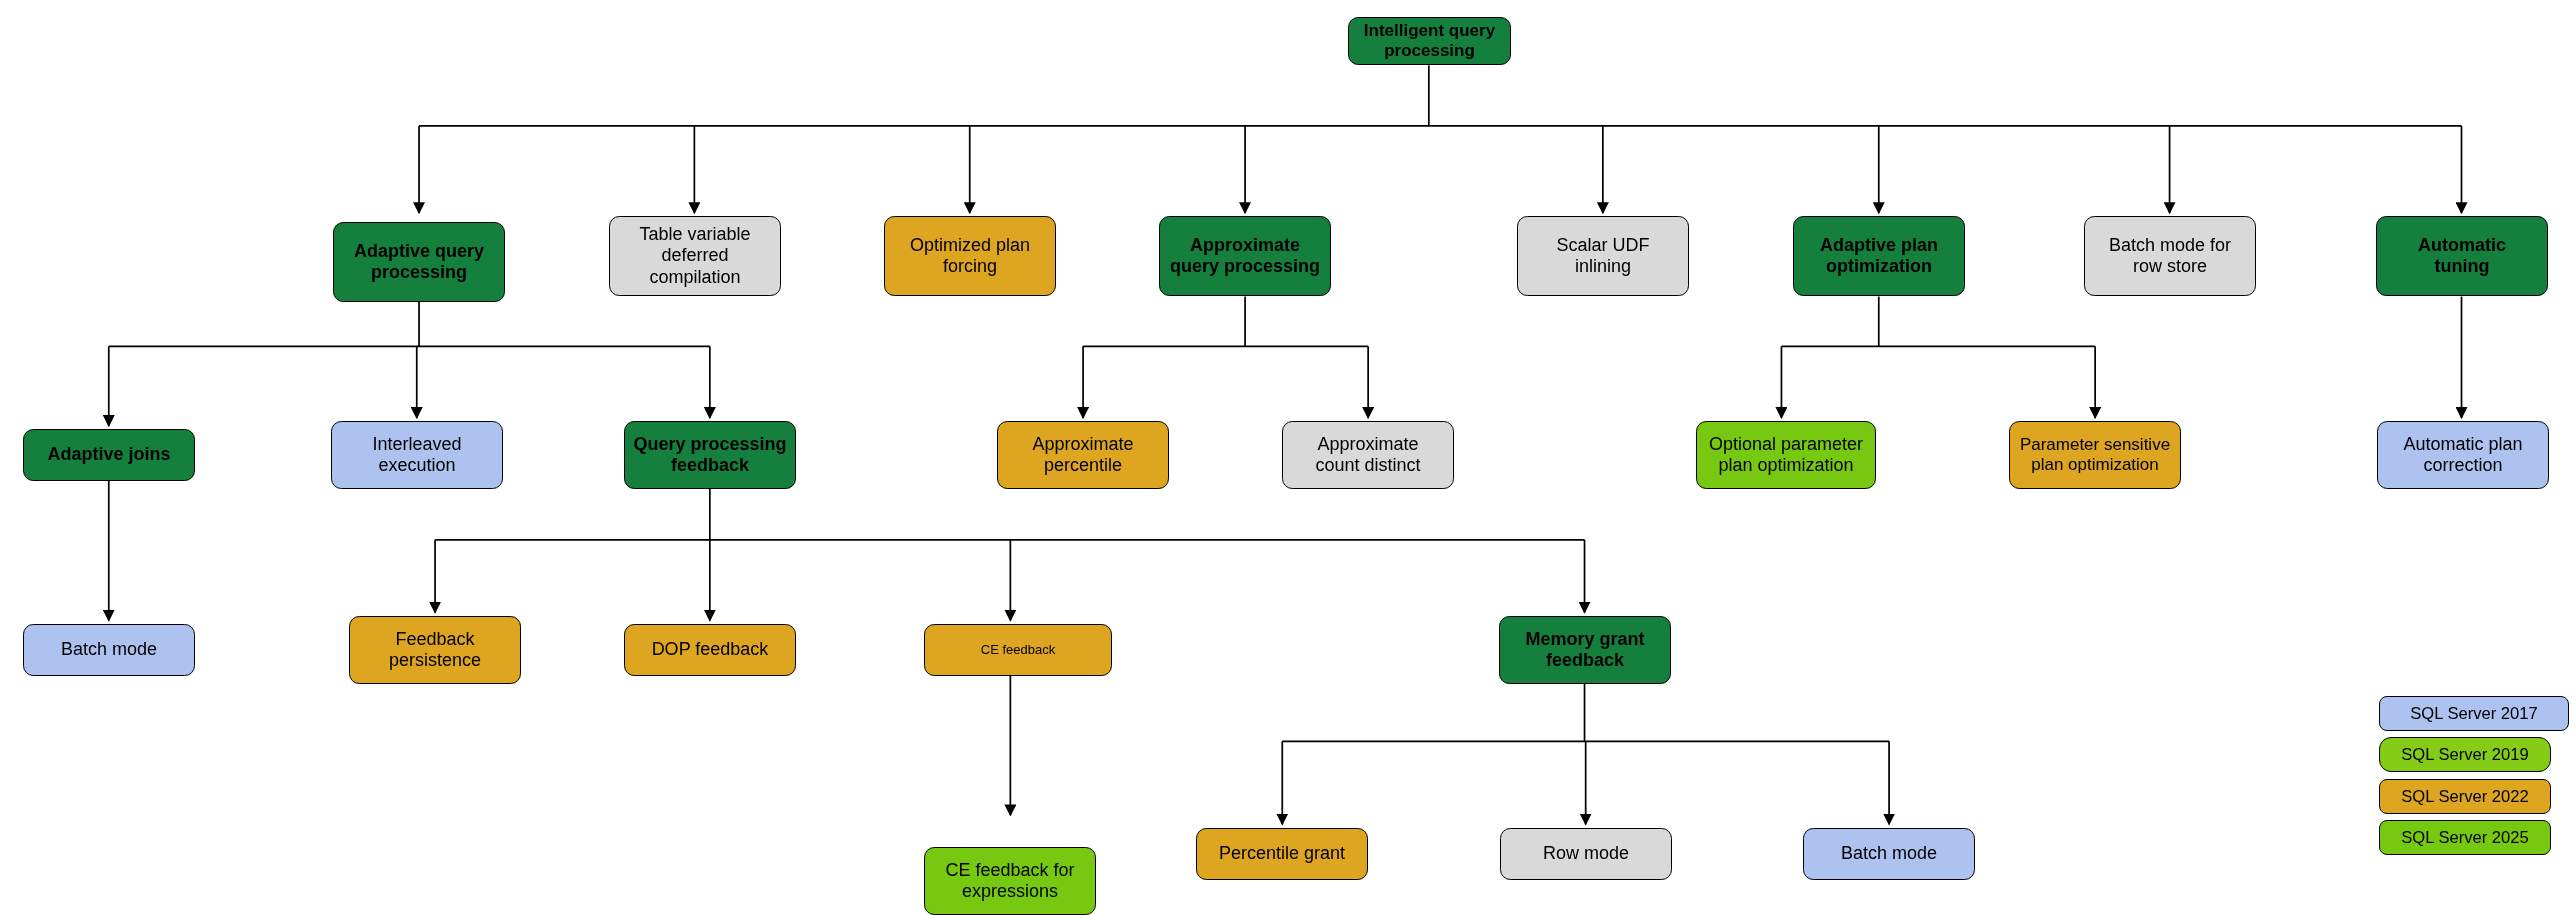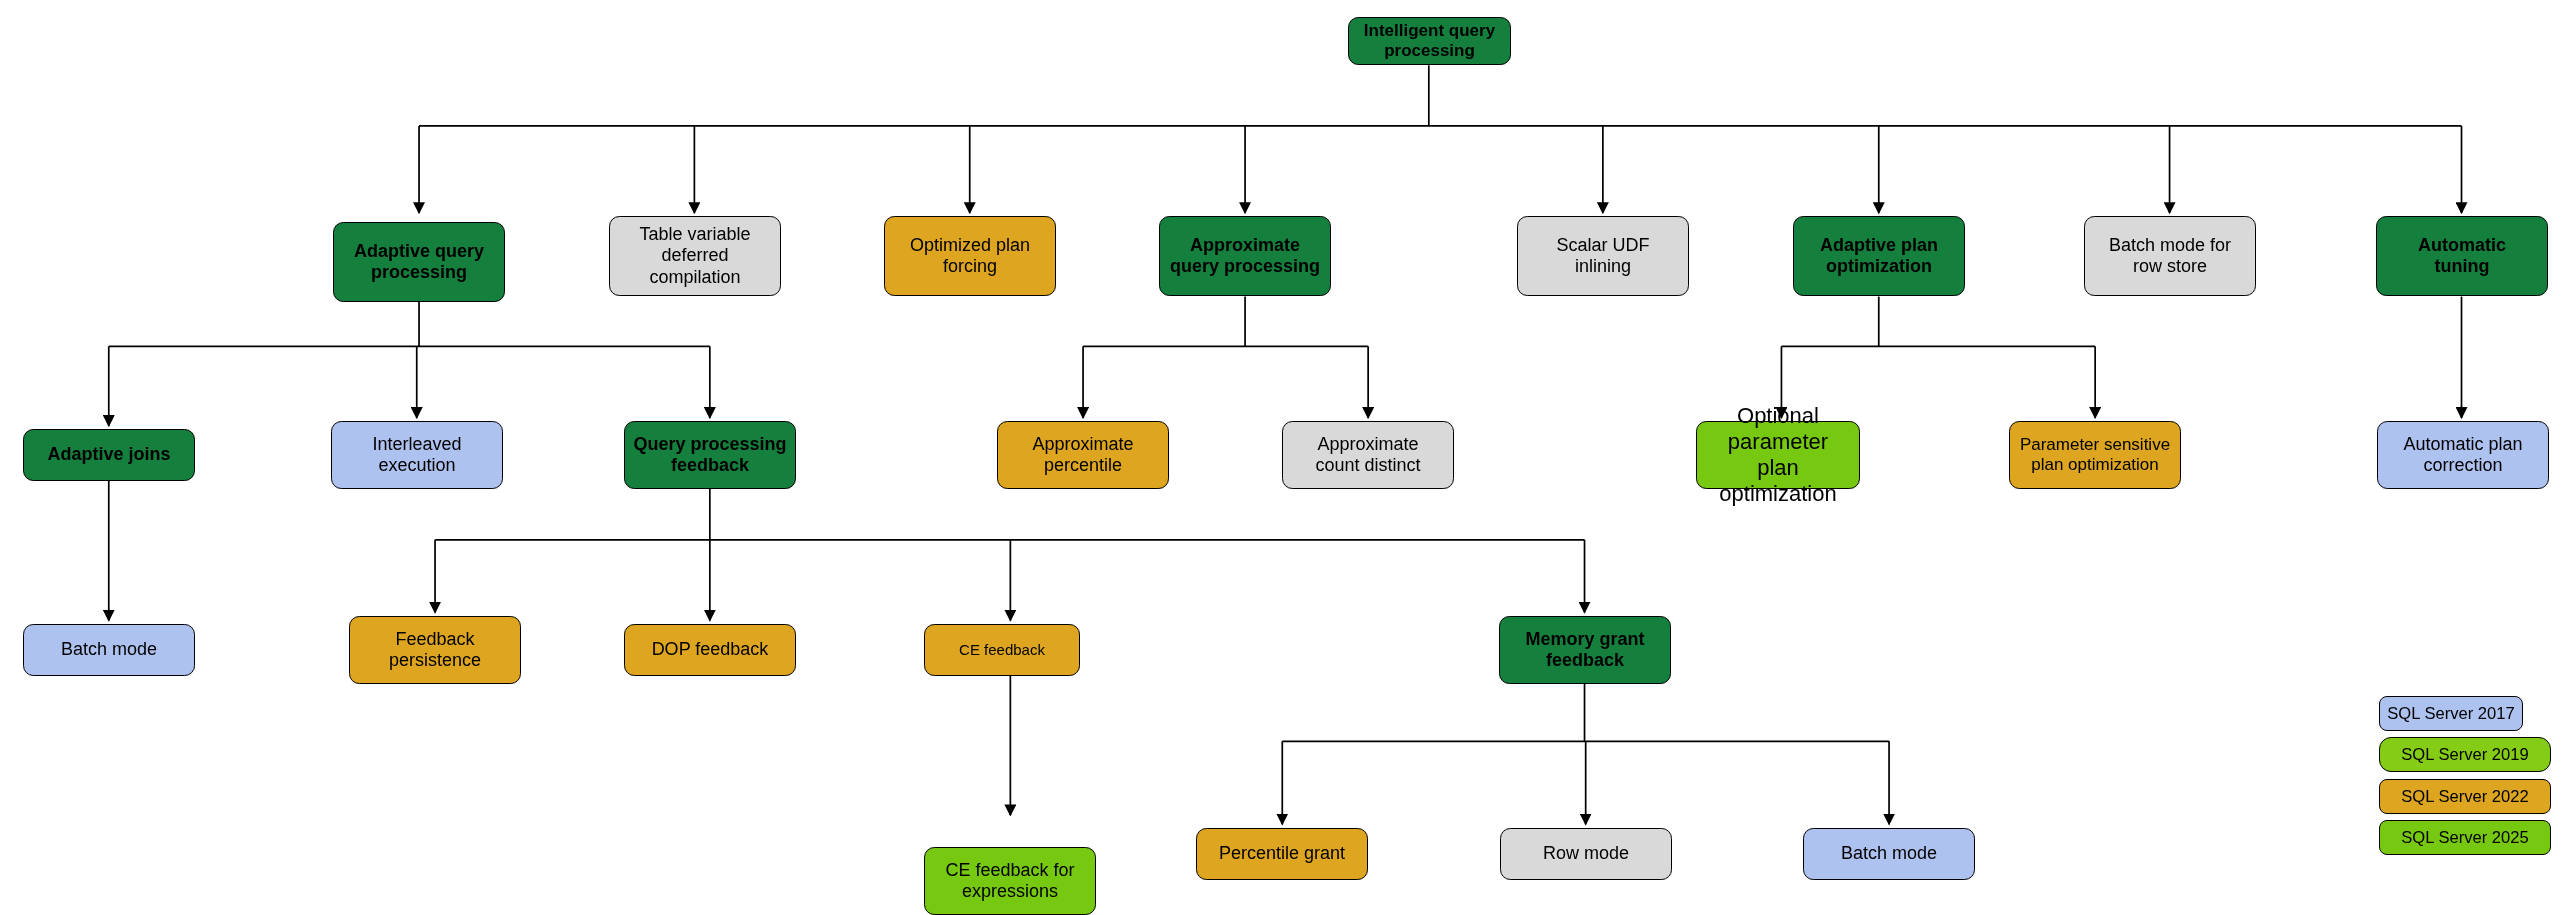--- a/index.html
+++ b/index.html
@@ -132,39 +132,39 @@
 tuning</div>
       <div class="node white" style="left: 23px; top: 429px; width: 172px; height: 52px; font-size: 18px;">Adaptive joins</div>
       <div class="node blue" style="left: 331px; top: 421px; width: 172px; height: 68px; font-size: 18px;">Interleaved
 execution</div>
       <div class="node white" style="left: 624px; top: 421px; width: 172px; height: 68px; font-size: 18px;">Query processing
 feedback</div>
       <div class="node orange" style="left: 997px; top: 421px; width: 172px; height: 68px; font-size: 18px;">Approximate
 percentile</div>
       <div class="node gray" style="left: 1282px; top: 421px; width: 172px; height: 68px; font-size: 18px;">Approximate
 count distinct</div>
-      <div class="node green" style="left: 1696px; top: 421px; width: 164px; height: 68px; font-size: 22px;">Optional parameter
+      <div class="node green" style="left: 1696px; top: 421px; width: 180px; height: 68px; font-size: 18px;">Optional parameter
 plan optimization</div>
       <div class="node orange" style="left: 2009px; top: 421px; width: 172px; height: 68px; font-size: 17px;">Parameter sensitive
 plan optimization</div>
       <div class="node blue" style="left: 2377px; top: 421px; width: 172px; height: 68px; font-size: 18px;">Automatic plan
 correction</div>
       <div class="node blue" style="left: 23px; top: 624px; width: 172px; height: 52px; font-size: 18px;">Batch mode</div>
       <div class="node orange" style="left: 349px; top: 616px; width: 172px; height: 68px; font-size: 18px;">Feedback
 persistence</div>
       <div class="node orange" style="left: 624px; top: 624px; width: 172px; height: 52px; font-size: 18px;">DOP feedback</div>
-      <div class="node orange" style="left: 924px; top: 624px; width: 156px; height: 52px; font-size: 15px;">CE feedback</div>
+      <div class="node orange" style="left: 924px; top: 624px; width: 188px; height: 52px; font-size: 13px;">CE feedback</div>
       <div class="node white" style="left: 1499px; top: 616px; width: 172px; height: 68px; font-size: 18px;">Memory grant
 feedback</div>
       <div class="node green" style="left: 924px; top: 819px; width: 172px; height: 68px; font-size: 18px; margin-top: 28px;">CE feedback for
 expressions</div>
       <div class="node orange" style="left: 1196px; top: 828px; width: 172px; height: 52px; font-size: 18px;">Percentile grant</div>
       <div class="node gray" style="left: 1500px; top: 828px; width: 172px; height: 52px; font-size: 18px;">Row mode</div>
       <div class="node blue" style="left: 1803px; top: 828px; width: 172px; height: 52px; font-size: 18px;">Batch mode</div>
     </div>
   <div id="legend-layer">
-      <div class="legend-item blue" style="left: 2379px; top: 696px; width: 144px; height: 35px; font-size: 16.6px;">SQL Server 2017</div>
+      <div class="legend-item blue" style="left: 2379px; top: 696px; width: 190px; height: 35px; font-size: 16.6px;">SQL Server 2017</div>
       <div class="legend-item gray" style="left: 2379px; top: 737px; width: 172px; height: 35px; font-size: 16.6px;">SQL Server 2019</div>
       <div class="legend-item orange" style="left: 2379px; top: 779px; width: 172px; height: 35px; font-size: 16.6px;">SQL Server 2022</div>
       <div class="legend-item green" style="left: 2379px; top: 820px; width: 172px; height: 35px; font-size: 16.6px;">SQL Server 2025</div>
     </div>
 </div>
 
 
 </body></html>

